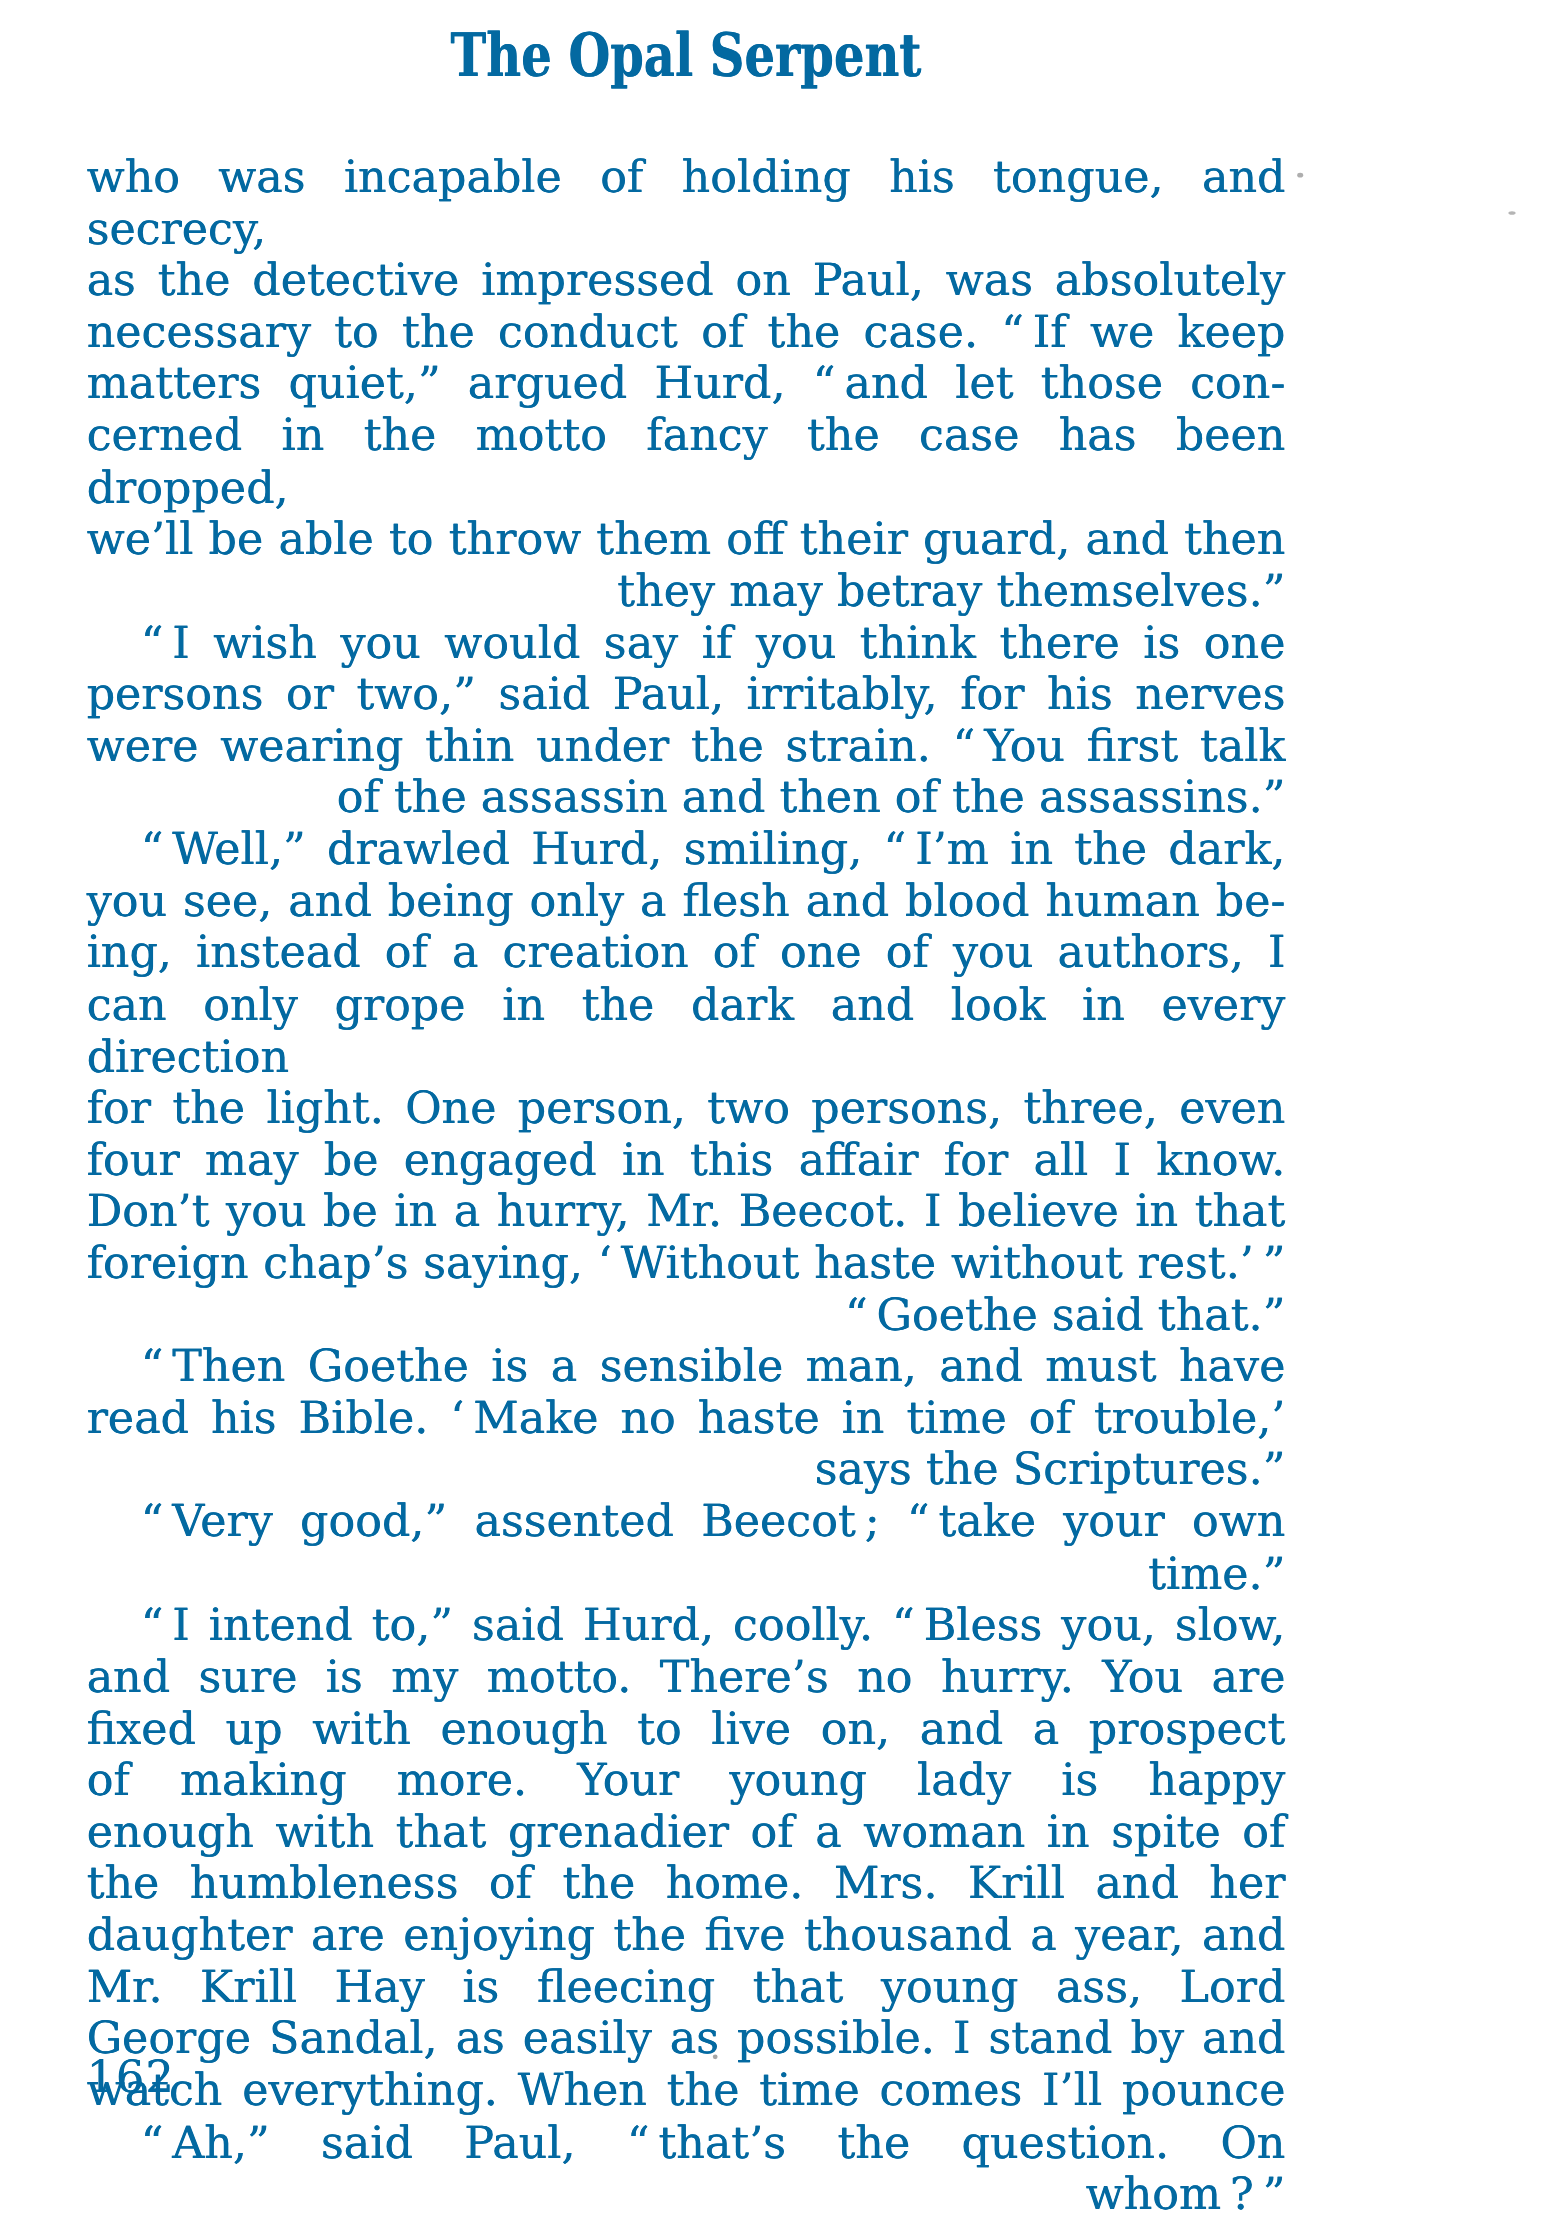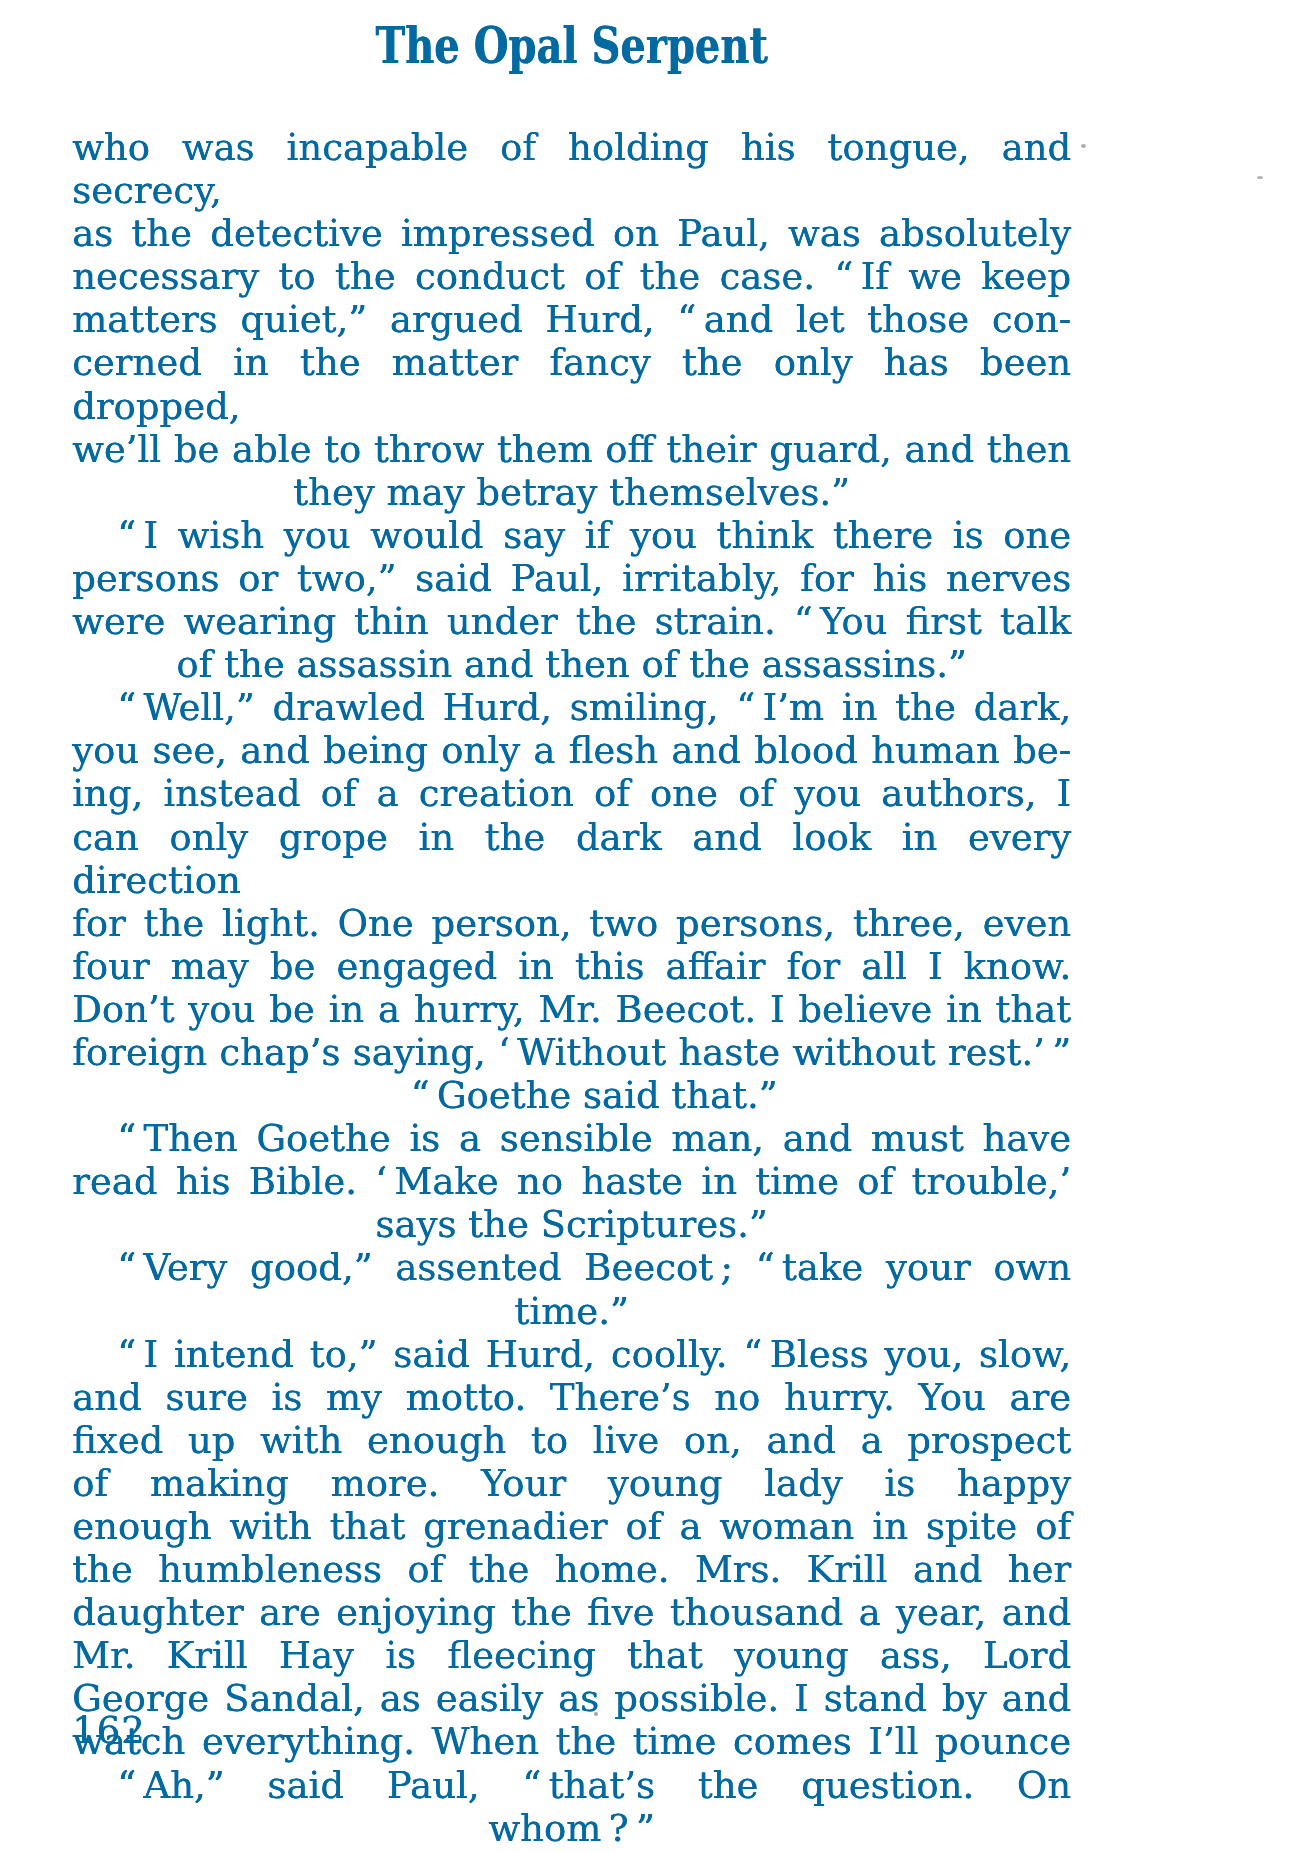--- a/index.html
+++ b/index.html
@@ -25,21 +25,21 @@
     transform-origin: 50% 0;
     text-shadow: 0.5px 0 0 currentColor;
   }
   .body {
     position: absolute;
     top: 126px; left: 72px; width: 999px;
     font-size: 37px;
     line-height: 43.1px;
     text-shadow: 0.4px 0 0 currentColor;
   }
-  .ln { min-height: 43.1px; text-align: center; }
+  .ln { min-height: 43.1px; text-align: right; }
   .jl { text-align: justify; text-justify: inter-word; text-align-last: justify; }
   .ind { text-indent: 45px; }
   .folio {
     position: absolute;
     top: 1709px; left: 72px; width: 999px;
     font-size: 37px;
     line-height: 44px;
     letter-spacing: 1px;
     text-shadow: 0.4px 0 0 currentColor;
   }
@@ -52,21 +52,21 @@
 <body>
 
 <div class="page">
   <h1 class="title">The Opal Serpent</h1>
 
   <div class="body">
       <div class="ln jl">who was incapable of holding his tongue, and secrecy,</div>
       <div class="ln jl">as the detective impressed on Paul, was absolutely</div>
       <div class="ln jl">necessary to the conduct of the case.  “ If we keep</div>
       <div class="ln jl">matters quiet,” argued Hurd, “ and let those con-</div>
-      <div class="ln jl">cerned in the matter fancy the only has been dropped,</div>
+      <div class="ln jl">cerned in the motto fancy the case has been dropped,</div>
       <div class="ln jl">we’ll be able to throw them off their guard, and then</div>
       <div class="ln">they may betray themselves.”</div>
       <div class="ln jl ind">“ I wish you would say if you think there is one</div>
       <div class="ln jl">persons or two,” said Paul, irritably, for his nerves</div>
       <div class="ln jl">were wearing thin under the strain.  “ You first talk</div>
       <div class="ln">of the assassin and then of the assassins.”</div>
       <div class="ln jl ind">“ Well,” drawled Hurd, smiling, “ I’m in the dark,</div>
       <div class="ln jl">you see, and being only a flesh and blood human be-</div>
       <div class="ln jl">ing, instead of a creation of one of you authors, I</div>
       <div class="ln jl">can only grope in the dark and look in every direction</div>

